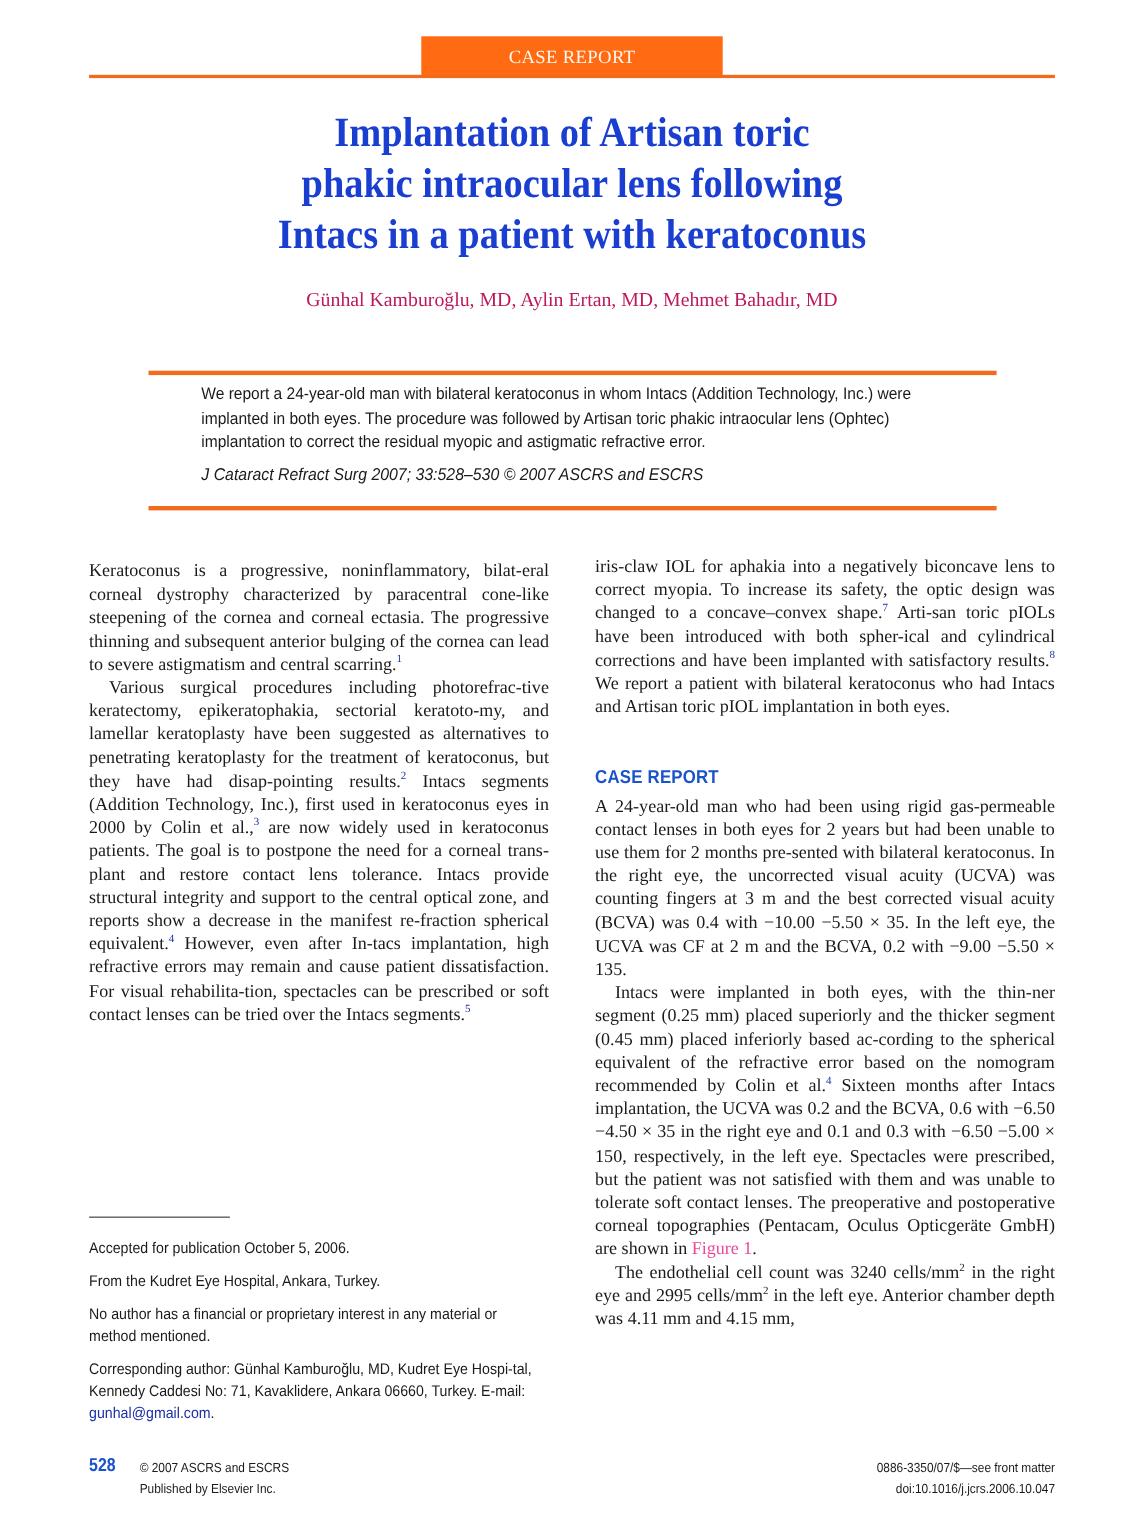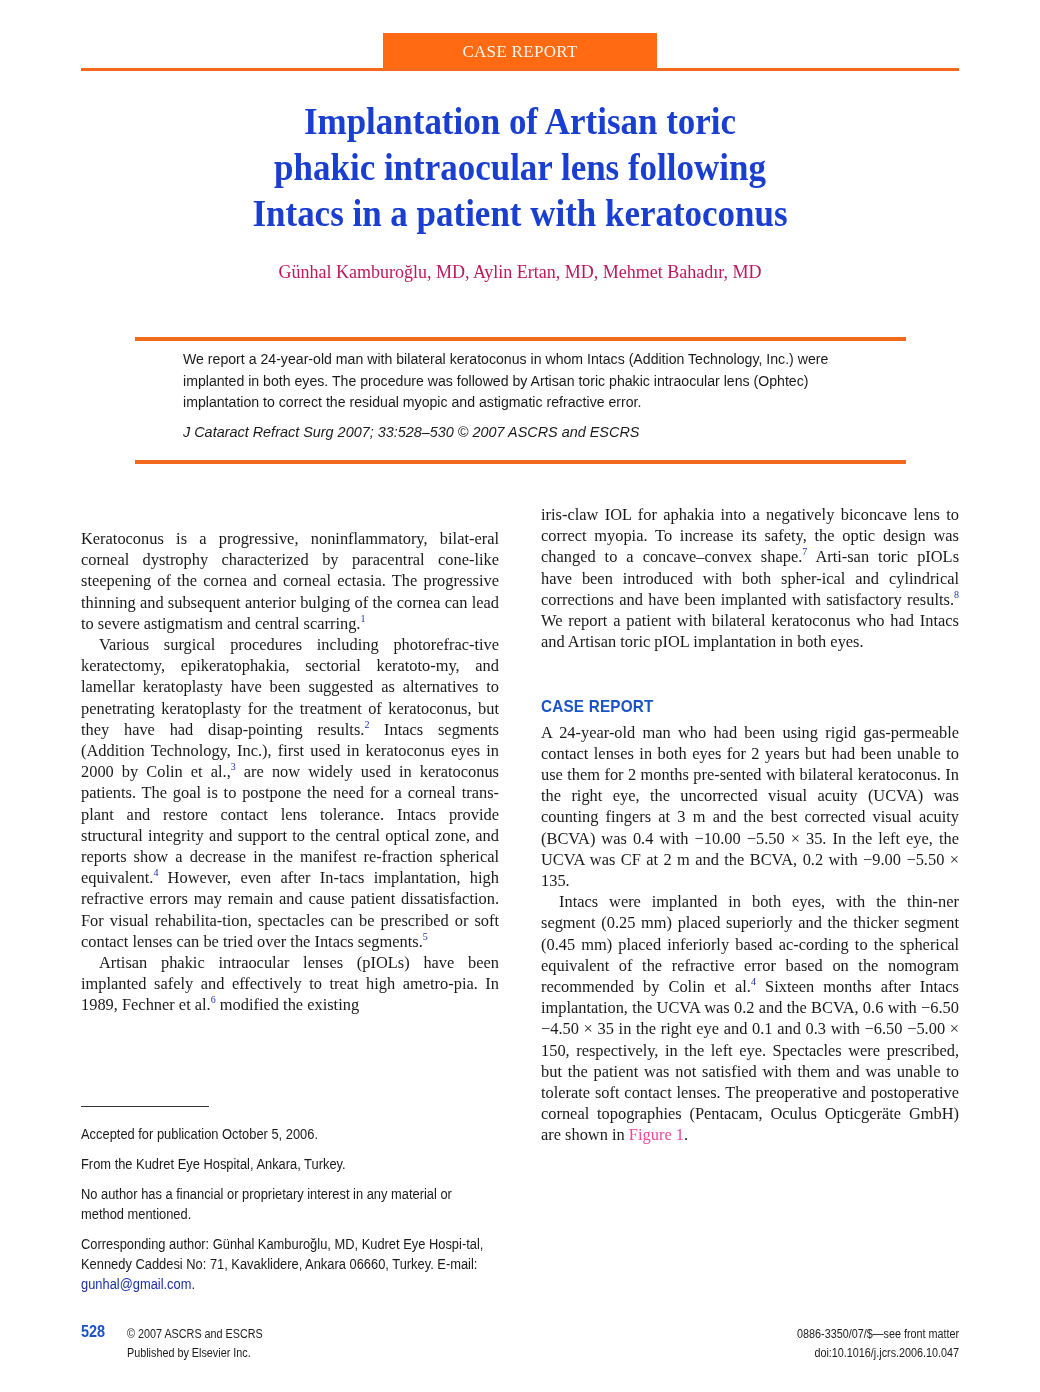--- a/index.html
+++ b/index.html
@@ -32,21 +32,21 @@
       transform: scaleX(0.93); transform-origin: left top; width: 742px;
     }
     .citation {
       position: absolute; left: 183px; top: 423px; font-style: italic; font-size: 15.5px;
       transform: scaleX(0.93); transform-origin: left top; white-space: nowrap;
     }
 
     .col { position: absolute; width: 418px; font-size: 16.4px; line-height: 21.2px; text-align: justify; hyphens: manual; }
     .col p { margin: 0; }
     .col p.indent { text-indent: 18px; }
-    .col-left { left: 81px; top: 528px; }
+    .col-left { left: 81px; top: 508px; }
     .col-right { left: 541px; top: 504px; }
     sup.ref { color: #1a2fa8; font-size: 10px; line-height: 0; vertical-align: 7px; }
     .link { color: #ec4899; }
     .case-heading {
       color: #1a53c9; font-weight: bold; font-size: 17px; margin: 44px 0 4px 0;
       transform: scaleX(0.9); transform-origin: left top; letter-spacing: 0.2px;
     }
 
     .footnote-rule { position: absolute; left: 81px; top: 1106px; width: 128px; height: 1px; background: #333; }
     .footnotes {
@@ -75,28 +75,28 @@
 <div class="authors serif">Günhal Kamburoğlu, MD, Aylin Ertan, MD, Mehmet Bahadır, MD</div>
 
 <div class="abs-rule" style="top:337px;"></div>
 <div class="abstract sans">We report a 24-year-old man with bilateral keratoconus in whom Intacs (Addition Technology, Inc.) were implanted in both eyes. The procedure was followed by Artisan toric phakic intraocular lens (Ophtec) implantation to correct the residual myopic and astigmatic refractive error.</div>
 <div class="citation sans">J Cataract Refract Surg 2007; 33:528–530 © 2007 ASCRS and ESCRS</div>
 <div class="abs-rule" style="top:460px;"></div>
 
 <div class="col col-left serif">
   <p><span>Keratoconus is a progressive, noninflammatory, bilat-eral corneal dystrophy characterized by paracentral cone-like steepening of the cornea and corneal ectasia. The progressive thinning and subsequent anterior bulging of the cornea can lead to severe astigmatism and central scarring.</span><sup class="ref">1</sup></p>
   <p class="indent"><span>Various surgical procedures including photorefrac-tive keratectomy, epikeratophakia, sectorial keratoto-my, and lamellar keratoplasty have been suggested as alternatives to penetrating keratoplasty for the treatment of keratoconus, but they have had disap-pointing results.</span><sup class="ref">2</sup><span> Intacs segments (Addition Technology, Inc.), first used in keratoconus eyes in 2000 by Colin et al.,</span><sup class="ref">3</sup><span> are now widely used in keratoconus patients. The goal is to postpone the need for a corneal trans-plant and restore contact lens tolerance. Intacs provide structural integrity and support to the central optical zone, and reports show a decrease in the manifest re-fraction spherical equivalent.</span><sup class="ref">4</sup><span> However, even after In-tacs implantation, high refractive errors may remain and cause patient dissatisfaction. For visual rehabilita-tion, spectacles can be prescribed or soft contact lenses can be tried over the Intacs segments.</span><sup class="ref">5</sup></p>
-  <p class="indent"><span>Artisan phakic intraocular lenses (pIOLs) have been implanted safely and effectively to treat high ametro-pia. In 1989, Fechner et al.</span><sup class="ref">6</sup><span> modified the existing</span></p>
 </div>
 
 <div class="col col-right serif">
   <p><span>iris-claw IOL for aphakia into a negatively biconcave lens to correct myopia. To increase its safety, the optic design was changed to a concave–convex shape.</span><sup class="ref">7</sup><span> Arti-san toric pIOLs have been introduced with both spher-ical and cylindrical corrections and have been implanted with satisfactory results.</span><sup class="ref">8</sup><span> We report a patient with bilateral keratoconus who had Intacs and Artisan toric pIOL implantation in both eyes.</span></p>
   <div class="case-heading sans">CASE REPORT</div>
   <p>A 24-year-old man who had been using rigid gas-permeable contact lenses in both eyes for 2 years but had been unable to use them for 2 months pre-sented with bilateral keratoconus. In the right eye, the uncorrected visual acuity (UCVA) was counting fingers at 3 m and the best corrected visual acuity (BCVA) was 0.4 with −10.00 −5.50 × 35. In the left eye, the UCVA was CF at 2 m and the BCVA, 0.2 with −9.00 −5.50 × 135.</p>
   <p class="indent"><span>Intacs were implanted in both eyes, with the thin-ner segment (0.25 mm) placed superiorly and the thicker segment (0.45 mm) placed inferiorly based ac-cording to the spherical equivalent of the refractive error based on the nomogram recommended by Colin et al.</span><sup class="ref">4</sup><span> Sixteen months after Intacs implantation, the UCVA was 0.2 and the BCVA, 0.6 with −6.50 −4.50 × 35 in the right eye and 0.1 and 0.3 with −6.50 −5.00 × 150, respectively, in the left eye. Spectacles were prescribed, but the patient was not satisfied with them and was unable to tolerate soft contact lenses. The preoperative and postoperative corneal topographies (Pentacam, Oculus Opticgeräte GmbH) are shown in </span><span class="link">Figure 1</span><span>.</span></p>
+  <p class="indent"><span>The endothelial cell count was 3240 cells/mm</span><sup style="font-size:10px;line-height:0;vertical-align:7px;">2</sup><span> in the right eye and 2995 cells/mm</span><sup style="font-size:10px;line-height:0;vertical-align:7px;">2</sup><span> in the left eye. Anterior chamber depth was 4.11 mm and 4.15 mm,</span></p>
 </div>
 
 <div class="footnote-rule"></div>
 <div class="footnotes sans">
   <p>Accepted for publication October 5, 2006.</p>
   <p>From the Kudret Eye Hospital, Ankara, Turkey.</p>
   <p>No author has a financial or proprietary interest in any material or method mentioned.</p>
   <p><span>Corresponding author: Günhal Kamburoğlu, MD, Kudret Eye Hospi-tal, Kennedy Caddesi No: 71, Kavaklidere, Ankara 06660, Turkey. E-mail: </span><a>gunhal@gmail.com</a><span>.</span></p>
 </div>
 

